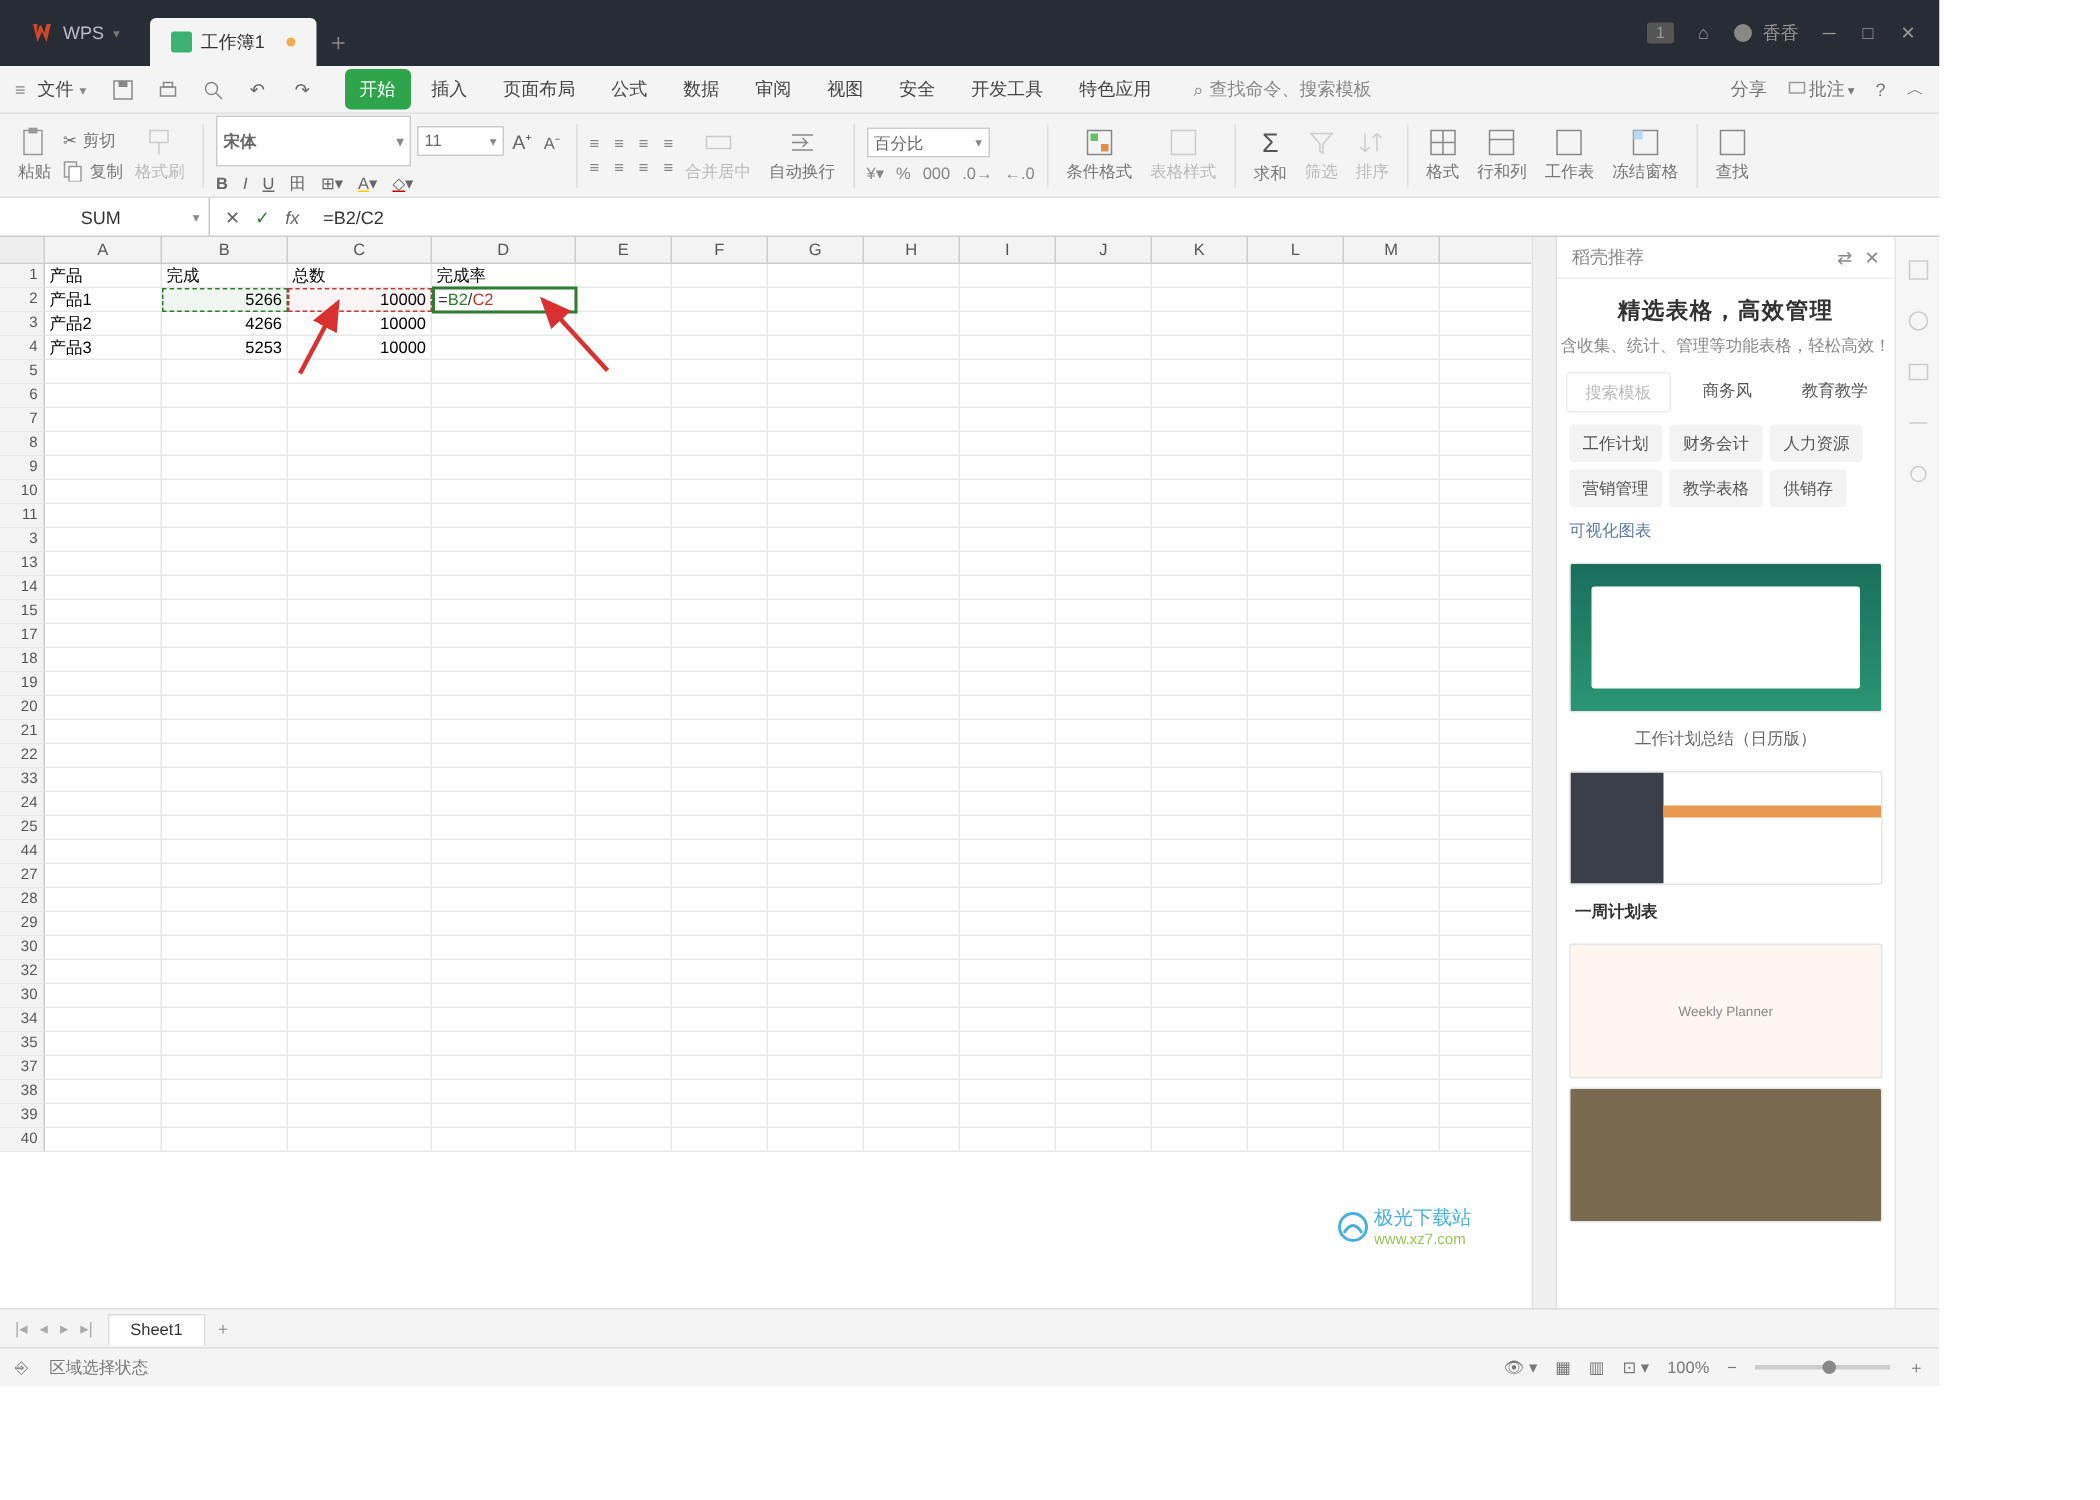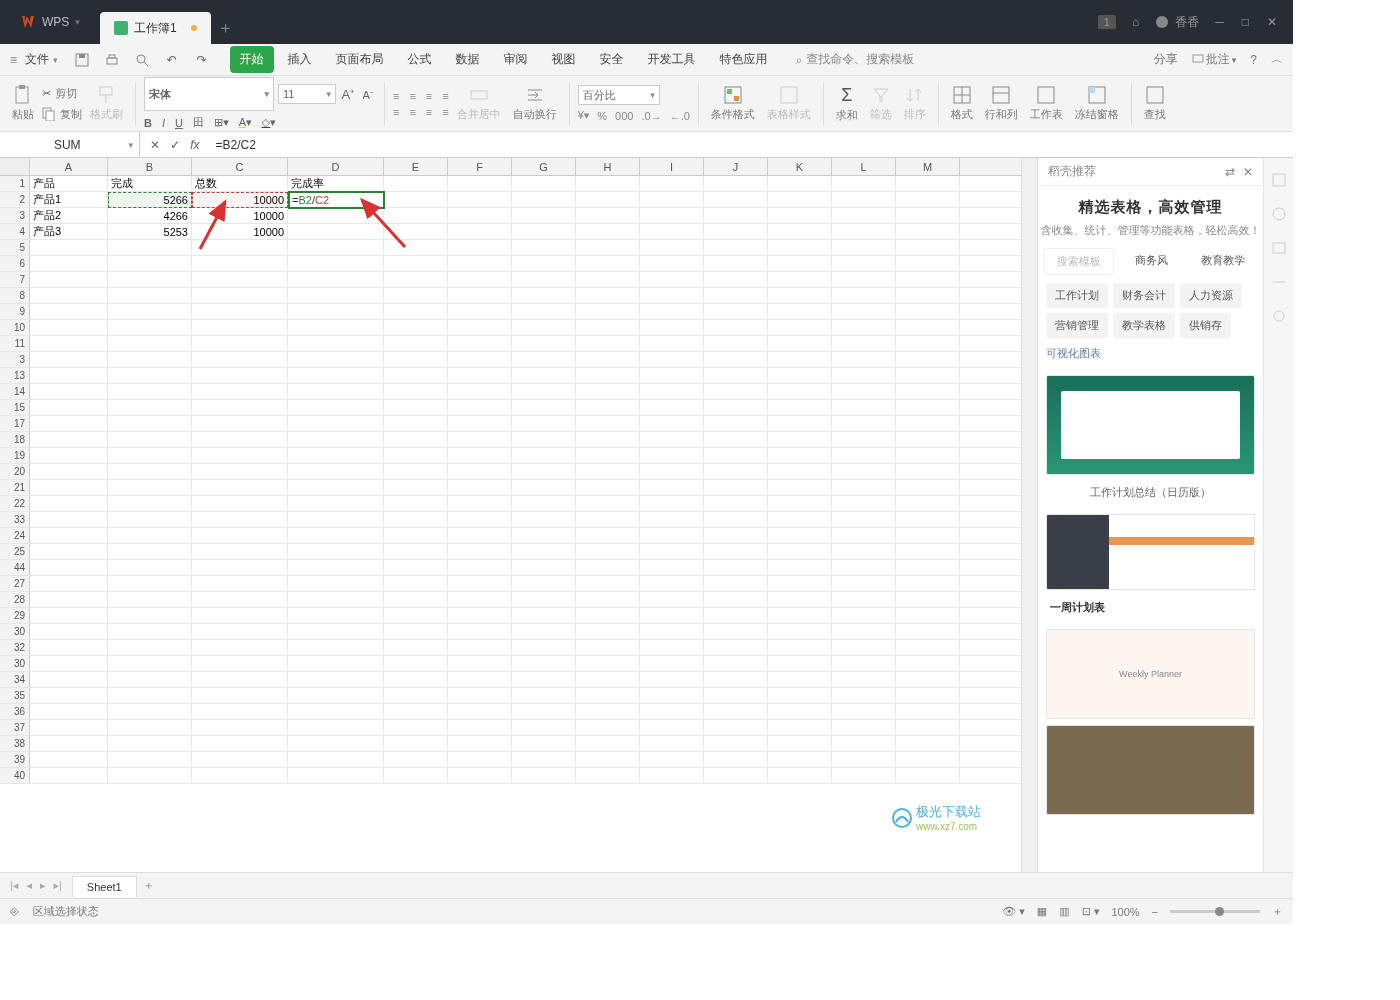--- a/index.html
+++ b/index.html
@@ -921,36 +921,20 @@
             <div class="cell" style="width: 64px;"></div>
             <div class="cell" style="width: 64px;"></div>
             <div class="cell" style="width: 64px;"></div>
             <div class="cell" style="width: 64px;"></div>
             <div class="cell" style="width: 64px;"></div>
             <div class="cell" style="width: 64px;"></div>
             <div class="cell" style="width: 64px;"></div>
             <div class="cell" style="width: 64px;"></div>
           </div>
           <div class="row">
-            <div class="row-h">36</div>
-            <div class="cell" style="width: 78px;"></div>
-            <div class="cell" style="width: 84px;"></div>
-            <div class="cell" style="width: 96px;"></div>
-            <div class="cell" style="width: 96px;"></div>
-            <div class="cell" style="width: 64px;"></div>
-            <div class="cell" style="width: 64px;"></div>
-            <div class="cell" style="width: 64px;"></div>
-            <div class="cell" style="width: 64px;"></div>
-            <div class="cell" style="width: 64px;"></div>
-            <div class="cell" style="width: 64px;"></div>
-            <div class="cell" style="width: 64px;"></div>
-            <div class="cell" style="width: 64px;"></div>
-            <div class="cell" style="width: 64px;"></div>
-          </div>
-          <div class="row">
             <div class="row-h">37</div>
             <div class="cell" style="width: 78px;"></div>
             <div class="cell" style="width: 84px;"></div>
             <div class="cell" style="width: 96px;"></div>
             <div class="cell" style="width: 96px;"></div>
             <div class="cell" style="width: 64px;"></div>
             <div class="cell" style="width: 64px;"></div>
             <div class="cell" style="width: 64px;"></div>
             <div class="cell" style="width: 64px;"></div>
             <div class="cell" style="width: 64px;"></div>

